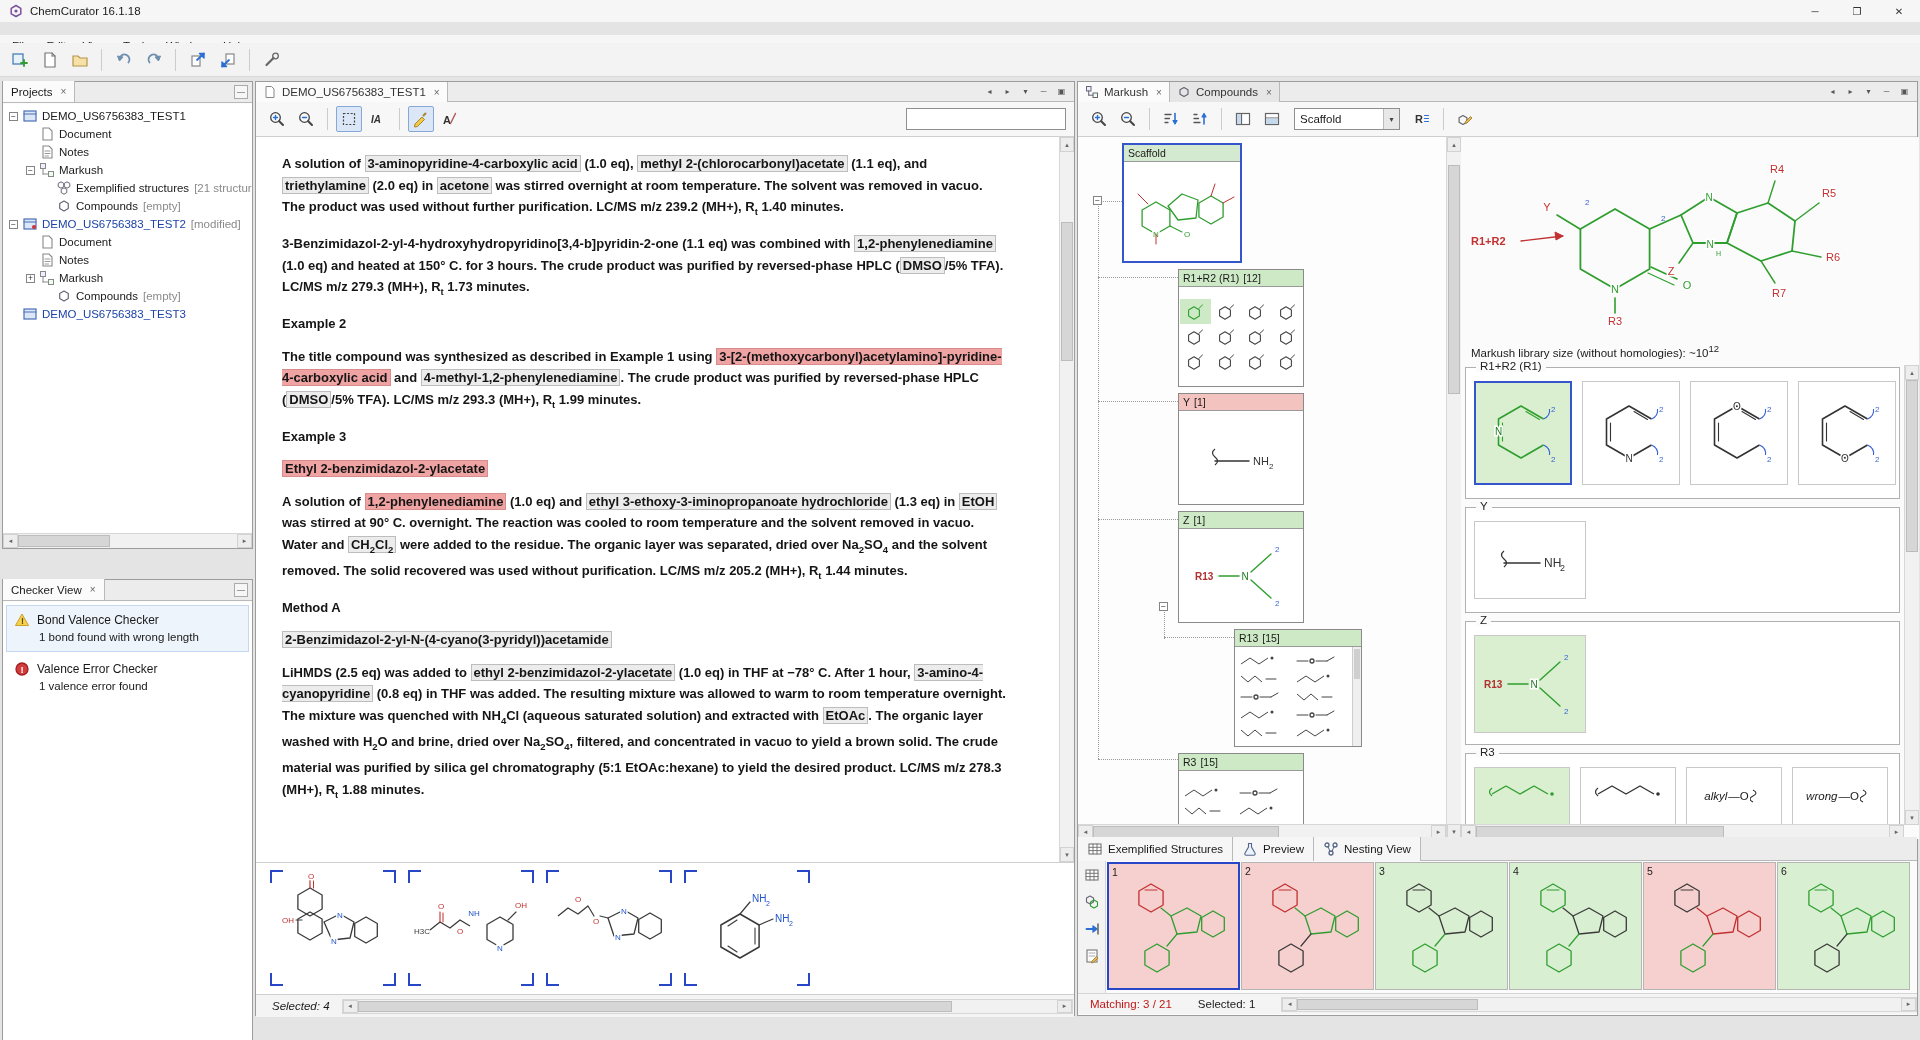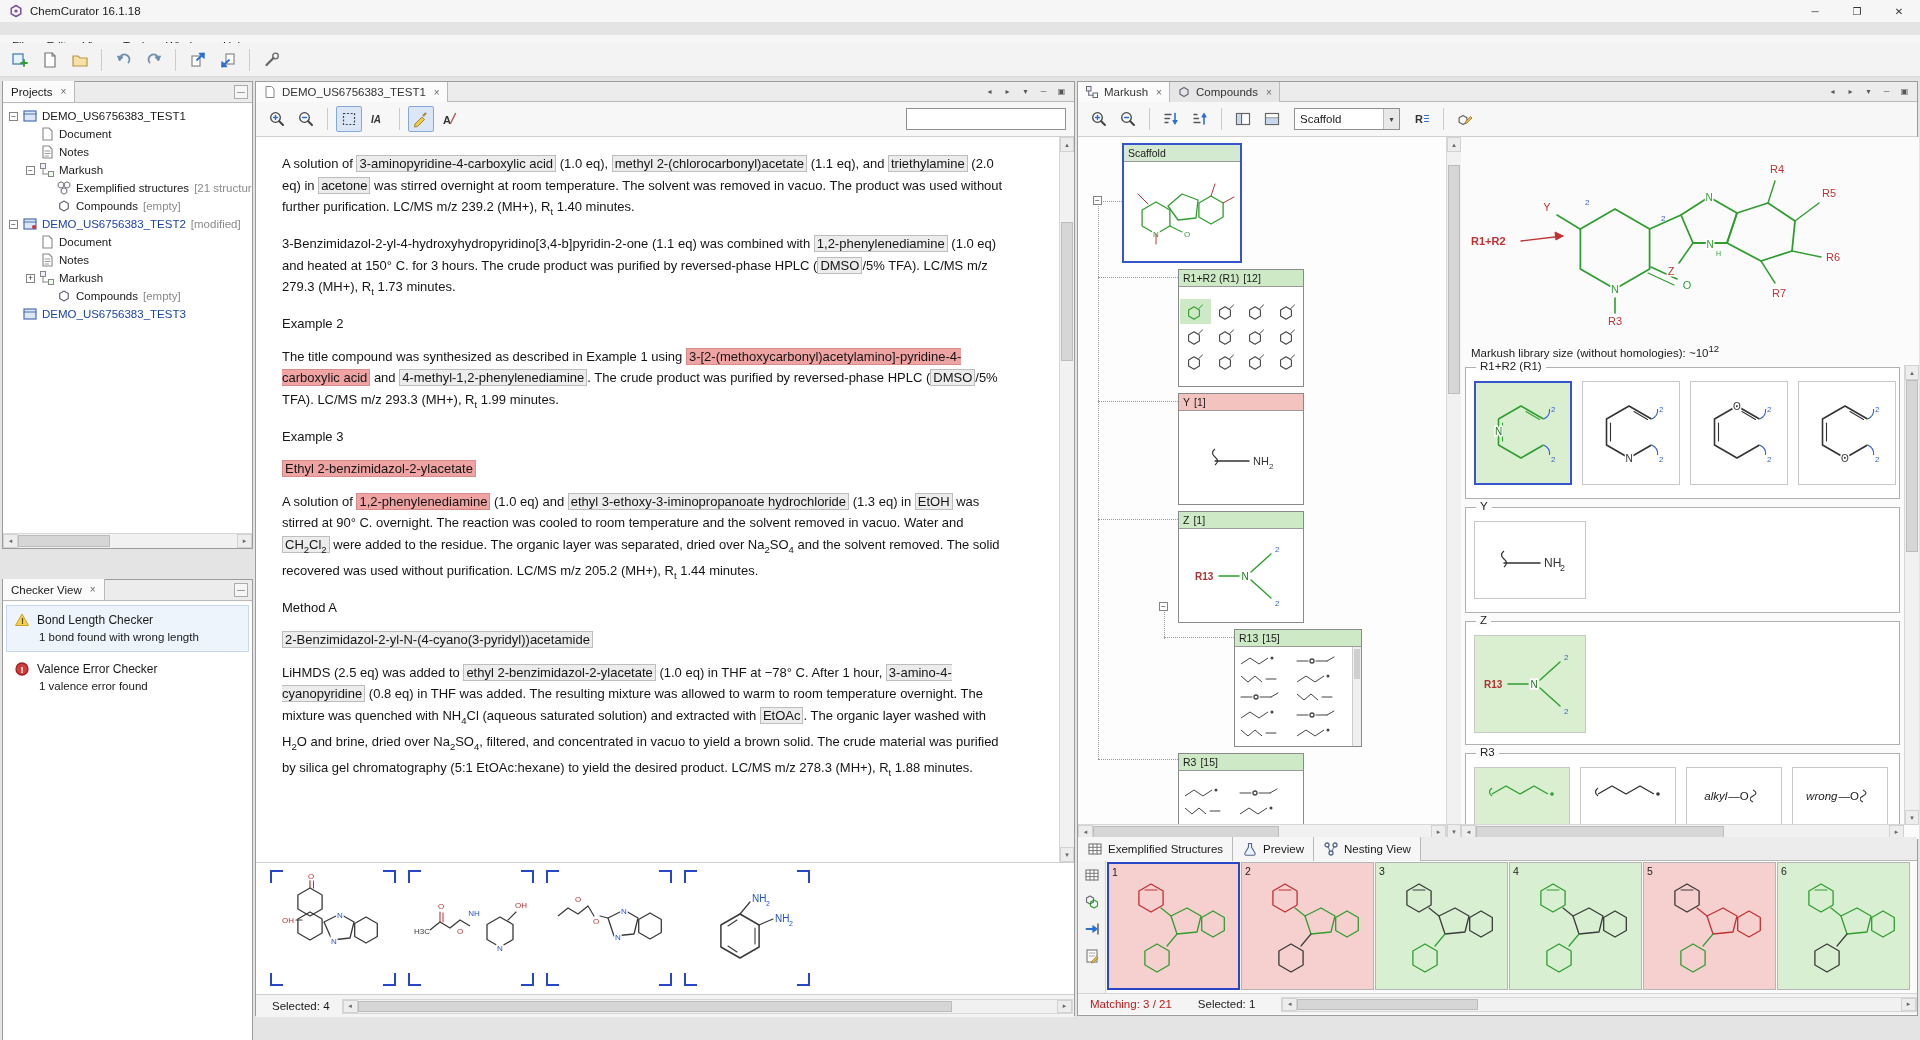--- a/index.html
+++ b/index.html
@@ -62,33 +62,33 @@
 .navbtn{width:15px;height:15px;font-size:8px;color:#555;display:flex;align-items:center;justify-content:center;}
 .itoolbar{height:35px;border-bottom:1px solid #cfcfcf;background:#f7f7f7;display:flex;align-items:center;gap:3px;padding:0 8px;}
 .dtbtn{width:26px;height:26px;border:1px solid transparent;border-radius:2px;display:flex;align-items:center;justify-content:center;flex:none;}
 .dtbtn.active{background:#dbe7f7;border-color:#86a8d8;}
 
 #doc-panel{left:255px;top:4px;width:820px;height:935px;}
 #doc-search{margin-left:auto;width:160px;height:22px;border:1px solid #8f8f8f;background:#fff;font-size:12px;padding:0 5px;font-family:inherit;}
 #doc-body{position:relative;height:726px;border-bottom:1px solid #cfcfcf;background:#fff;overflow:hidden;}
 #doc-content{position:absolute;left:0;top:0;right:15px;bottom:0;padding:16px 52px 0 26px;font-size:13px;line-height:21.5px;overflow:hidden;color:#151515;}
 #doc-vsb{position:absolute;right:0;top:0;bottom:0;}
-#doc-content p{margin-bottom:11px;}
+#doc-content p{margin-bottom:11px;font-weight:bold;}
 .ann{background:#ececec;border:1px solid #bdbdbd;padding:0 2px;}
 .hlr{background:#efa3a3;border:1px solid #d98c8c;padding:0 2px;}
 .hlo-bar{display:block;background:#f7cda1;border:1px solid #eeb97f;padding:2px 5px;margin:13px 0;}
 sub{font-size:9.5px;}
 #doc-thumbs{height:132px;background:#fff;display:flex;gap:16px;padding:9px 0 9px 16px;border-bottom:1px solid #cfcfcf;}
 .dthumb{position:relative;width:122px;height:112px;background:#fff;display:flex;align-items:center;justify-content:center;flex:none;}
 .cnr{position:absolute;width:13px;height:13px;}
 .cnr.tl{left:-2px;top:-2px;border-top:2px solid #2746c8;border-left:2px solid #2746c8;}
 .cnr.tr{right:-2px;top:-2px;border-top:2px solid #2746c8;border-right:2px solid #2746c8;}
 .cnr.bl{left:-2px;bottom:-2px;border-bottom:2px solid #2746c8;border-left:2px solid #2746c8;}
 .cnr.br{right:-2px;bottom:-2px;border-bottom:2px solid #2746c8;border-right:2px solid #2746c8;}
-#doc-status{height:22px;display:flex;align-items:center;background:#f4f4f4;font-size:11.5px;gap:12px;padding-left:16px;}
+#doc-status{height:22px;display:flex;align-items:center;background:#f4f4f4;font-size:11.5px;gap:12px;padding-left:16px;font-style:italic;}
 #doc-status .sbh{flex:1;margin-right:1px;border:1px solid #d7d7d7;}
 
 #mk-panel{left:1077px;top:4px;width:841px;height:935px;}
 #mk-combo{width:106px;height:22px;border:1px solid #8f8f8f;background:#fff;display:flex;align-items:center;padding-left:5px;font-size:11.5px;margin:0 6px;}
 #mk-combo .combo-arrow{margin-left:auto;width:16px;height:20px;background:#e8e8e8;border-left:1px solid #bbb;font-size:8px;display:flex;align-items:center;justify-content:center;color:#444;}
 #mk-main{position:relative;height:702px;background:#fdfdfd;border-bottom:1px solid #b9b9b9;}
 #mk-tree{position:absolute;left:0;top:0;width:368px;height:702px;overflow:hidden;background:#fdfdfd;}
 #mk-tree-vsb{position:absolute;left:368px;top:0;height:702px;}
 #mk-detail{position:absolute;left:383px;top:0;width:458px;height:702px;background:#fbfbfb;overflow:hidden;}
 .mnode{position:absolute;border:1px solid #8a8a8a;background:#fff;display:flex;flex-direction:column;}
@@ -379,21 +379,21 @@
     </div>
     <div id="checker-items">
         <div class="chk sel">
           <div class="chk-t">
             <span>
               <svg width="16" height="16" viewBox="0 0 16 16">
                 <polygon points="8,2 14.5,13.5 1.5,13.5" fill="#f7d14e" stroke="#c9a227" stroke-width="1" stroke-linejoin="round"></polygon>
                 <text x="6.9" y="12.3" fill="#5a4a00" font-size="9" font-family="Liberation Sans, DejaVu Sans, sans-serif" font-weight="bold">!</text>
               </svg>
             </span>
-            <span>Bond Length Checker</span>
+            <span>Bond Valence Checker</span>
           </div>
           <div class="chk-d">1 bond found with wrong length</div>
         </div>
         <div class="chk">
           <div class="chk-t">
             <span>
               <svg width="16" height="16" viewBox="0 0 16 16">
                 <circle cx="8" cy="8" r="6" fill="#d23c3c" stroke="#a02020" stroke-width="1.3"></circle>
                 <text x="6.6" y="11.6" fill="#fff" font-size="9.5" font-family="Liberation Sans, DejaVu Sans, sans-serif" font-weight="bold">!</text>
               </svg>

